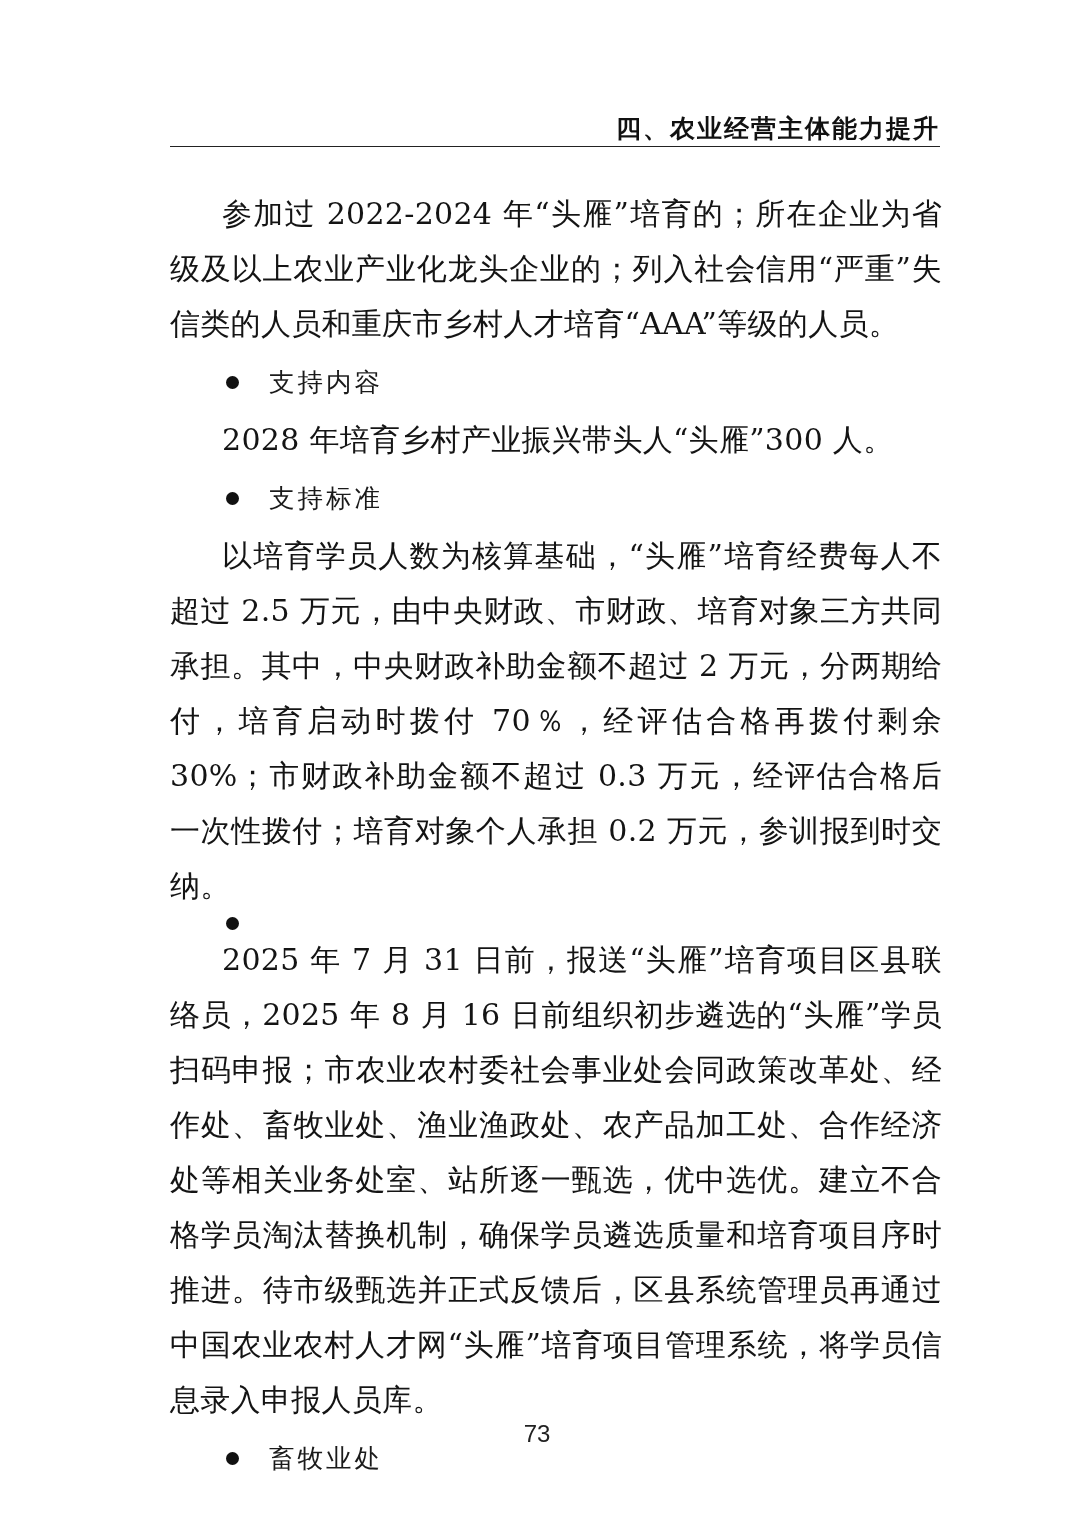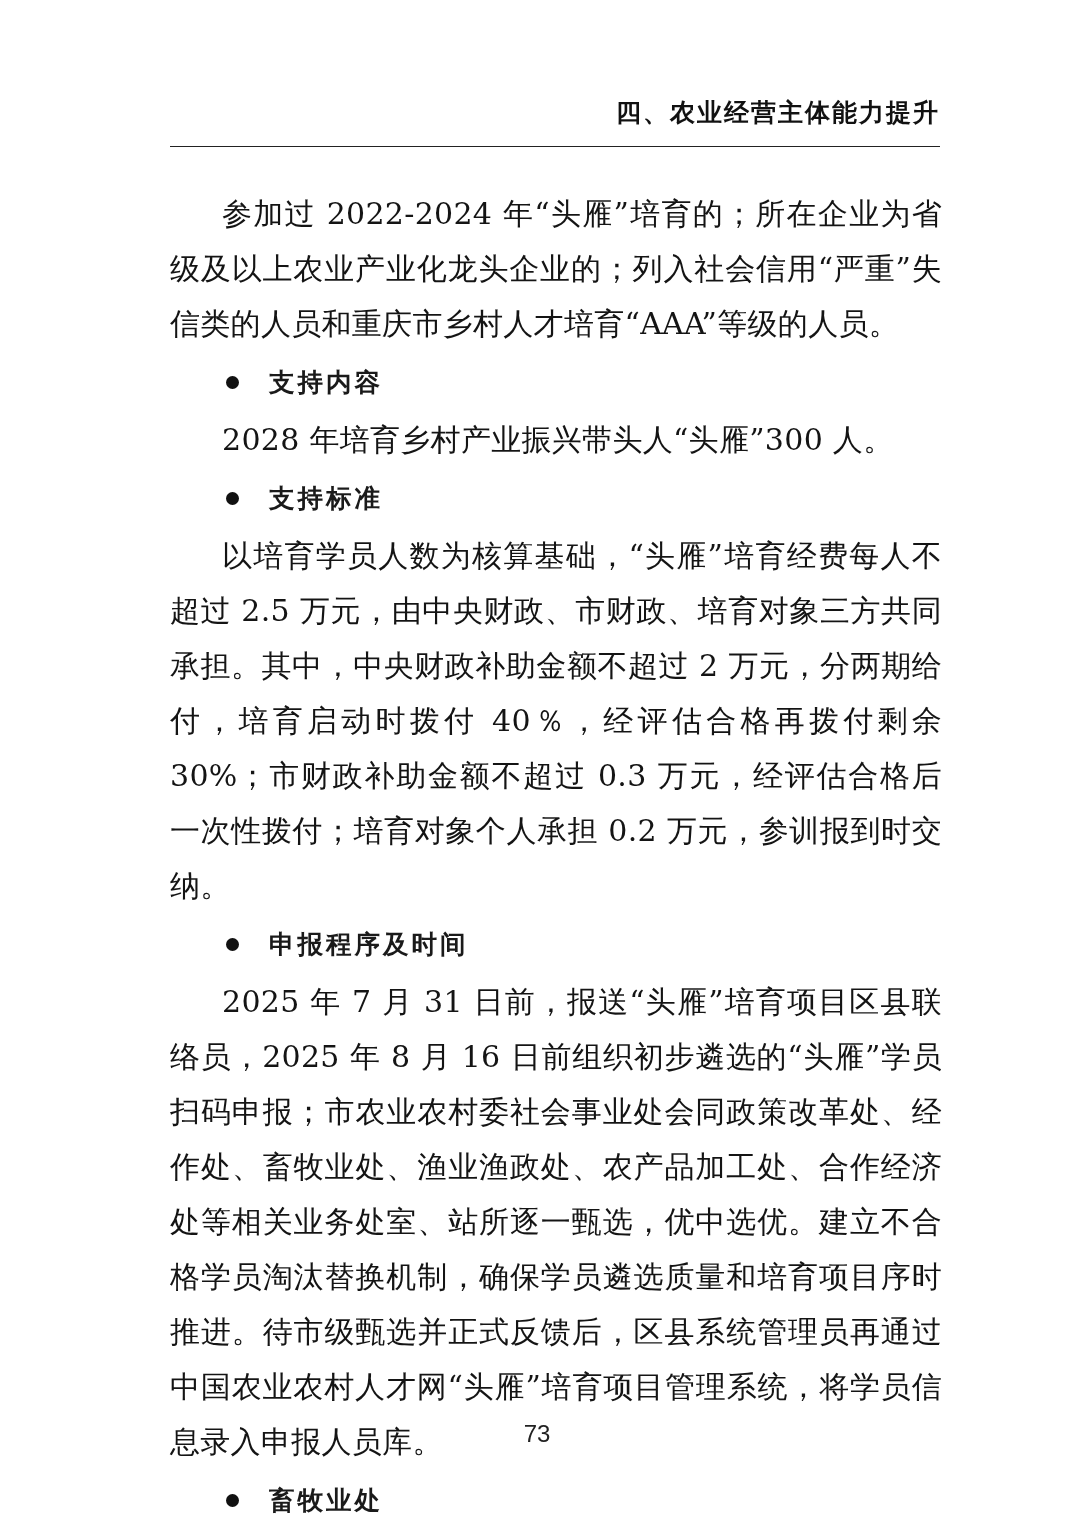--- a/index.html
+++ b/index.html
@@ -12,21 +12,21 @@
     width: 1074px;
     height: 1520px;
     background: #ffffff;
     font-family: "DejaVu Serif", "Liberation Serif", serif;
     color: #1a1a1a;
     box-sizing: border-box;
     overflow: hidden;
   }
   .header {
     position: absolute;
-    top: 96px;
+    top: 112px;
     left: 170px;
     width: 770px;
     text-align: right;
     font-family: "DejaVu Serif", "Liberation Serif", serif;
     font-weight: bold;
     font-size: 25px;
     letter-spacing: 2px;
     color: #111;
   }
   .header-rule {
@@ -68,21 +68,21 @@
     display: inline-block;
     width: 13px;
     height: 13px;
     border-radius: 50%;
     background: #111;
     margin-right: 30px;
     flex: 0 0 auto;
   }
   .bullet-text {
     font-family: "DejaVu Serif", "Liberation Serif", serif;
-    font-weight: bold;
+    font-weight: normal;
   }
   .page-number {
     position: absolute;
     bottom: 72px;
     left: 0;
     width: 1074px;
     text-align: center;
     font-size: 24px;
     color: #222;
     font-family: Liberation Sans, sans-serif;
@@ -105,25 +105,24 @@
       <span class="bullet-text">支持内容</span>
     </div>
 
     <p class="indent">2028 年培育乡村产业振兴带头人“头雁”300 人。</p>
 
     <div class="bullet-head">
       <span class="bullet-dot"></span>
       <span class="bullet-text">支持标准</span>
     </div>
 
-    <p class="indent">以培育学员人数为核算基础，“头雁”培育经费每人不超过 2.5 万元，由中央财政、市财政、培育对象三方共同承担。其中，中央财政补助金额不超过 2 万元，分两期给付，培育启动时拨付 40％，经评估合格再拨付剩余 30%；市财政补助金额不超过 0.3 万元，经评估合格后一次性拨付；培育对象个人承担 0.2 万元，参训报到时交纳。</p>
+    <p class="indent">以培育学员人数为核算基础，“头雁”培育经费每人不超过 2.5 万元，由中央财政、市财政、培育对象三方共同承担。其中，中央财政补助金额不超过 2 万元，分两期给付，培育启动时拨付 70％，经评估合格再拨付剩余 30%；市财政补助金额不超过 0.3 万元，经评估合格后一次性拨付；培育对象个人承担 0.2 万元，参训报到时交纳。</p>
 
     <div class="bullet-head">
       <span class="bullet-dot"></span>
-      <span class="bullet-text">申报程序及时间</span>
     </div>
 
     <p class="indent">2025 年 7 月 31 日前，报送“头雁”培育项目区县联络员，2025 年 8 月 16 日前组织初步遴选的“头雁”学员扫码申报；市农业农村委社会事业处会同政策改革处、经作处、畜牧业处、渔业渔政处、农产品加工处、合作经济处等相关业务处室、站所逐一甄选，优中选优。建立不合格学员淘汰替换机制，确保学员遴选质量和培育项目序时推进。待市级甄选并正式反馈后，区县系统管理员再通过中国农业农村人才网“头雁”培育项目管理系统，将学员信息录入申报人员库。</p>
 
     <div class="bullet-head">
       <span class="bullet-dot"></span>
       <span class="bullet-text">畜牧业处</span>
     </div>
 
   </div>

